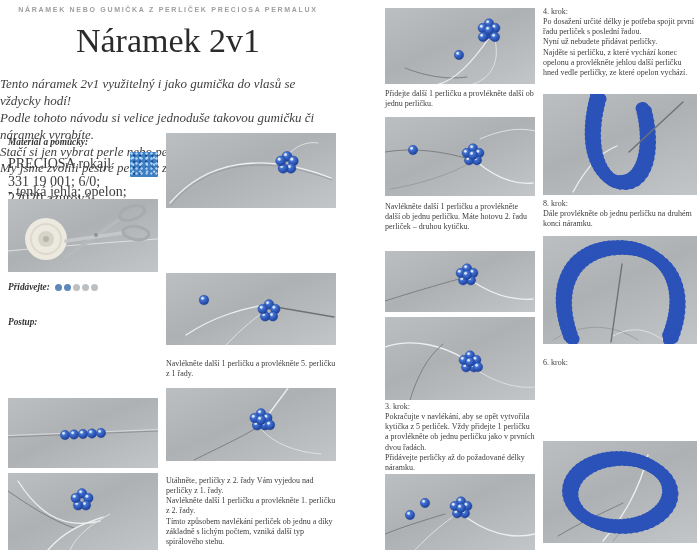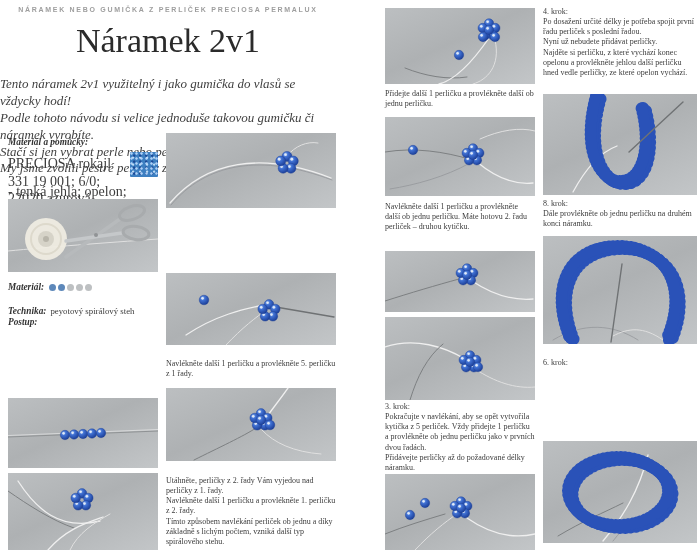--- a/index.html
+++ b/index.html
@@ -77,32 +77,28 @@
         <line x1="58" y1="58" x2="112" y2="20" stroke="#b7babc" stroke-width="3.5" stroke-linecap="round"></line>
         <line x1="58" y1="42" x2="114" y2="34" stroke="#c5c8ca" stroke-width="3.5" stroke-linecap="round"></line>
         <circle cx="88" cy="36" r="2" fill="#909395"></circle>
         <ellipse class="scis" cx="124" cy="14" rx="13" ry="6.5" transform="rotate(-18 124 14)"></ellipse>
         <ellipse class="scis" cx="128" cy="34" rx="13" ry="6.5" transform="rotate(8 128 34)"></ellipse>
       </g>
     </svg>
   </div>
 
   <div class="abs diff-row" style="left:8px;top:282px;">
-    <span class="label-bi">Materiál:</span>
+    <span class="label-bi">Přidávejte:</span>
     <span class="dots">
         <span class="dot" style="background: rgb(93, 136, 186);"></span>
         <span class="dot" style="background: rgb(93, 136, 186);"></span>
         <span class="dot" style="background: rgb(189, 192, 194);"></span>
         <span class="dot" style="background: rgb(189, 192, 194);"></span>
         <span class="dot" style="background: rgb(189, 192, 194);"></span>
       </span>
-  </div>
-  <div class="abs" style="left:8px;top:300px;">
-    <span class="label-bi">Technika:</span>
-    <span style="font-size:8.8px;">peyotový spirálový steh</span>
   </div>
   <div class="abs label-bi" style="left:8px;top:317px;">Postup:</div>
 
 
   <div class="photo" style="left:8px;top:398px;width:150px;height:70px;">
     <svg viewBox="0 0 150 70">
       <line x1="0" y1="39" x2="150" y2="33" stroke="#8f9294" stroke-width="1.2"></line>
       <line x1="0" y1="37.5" x2="150" y2="31.5" stroke="#f0f0f0" stroke-width="0.6"></line>
       <g>
           <circle cx="57" cy="37" r="4.7" fill="url(#beadGrad)" stroke="#1a3c94" stroke-width="0.4"></circle>

